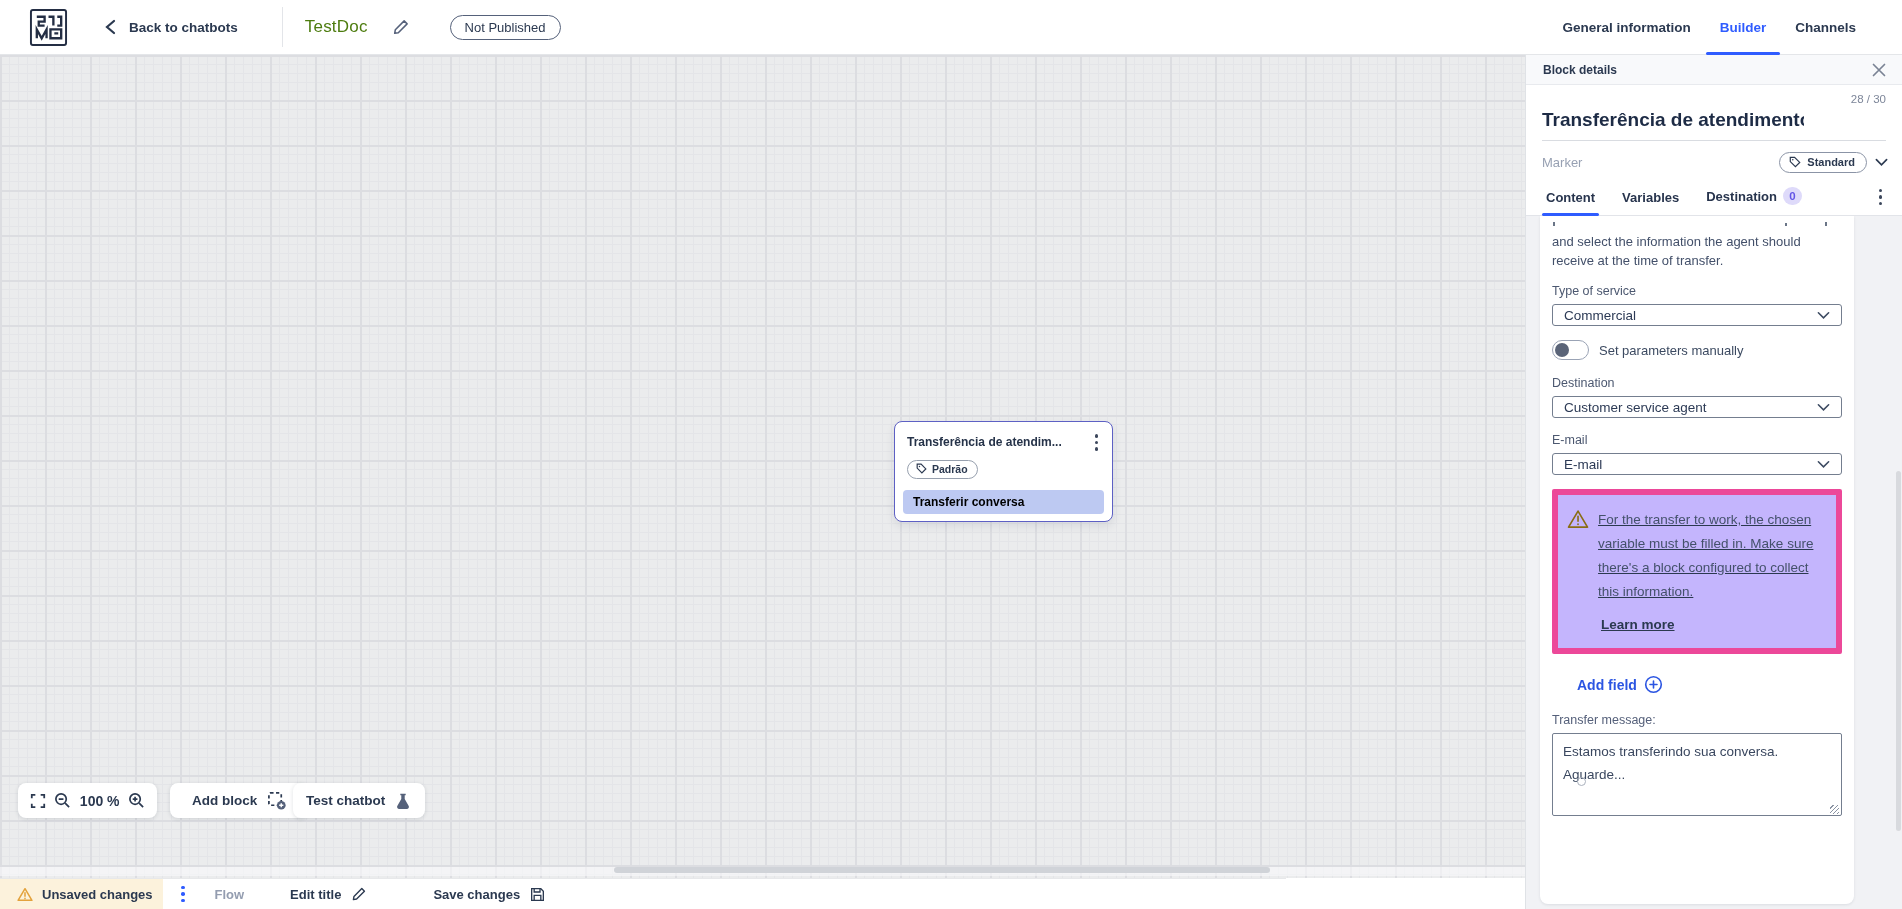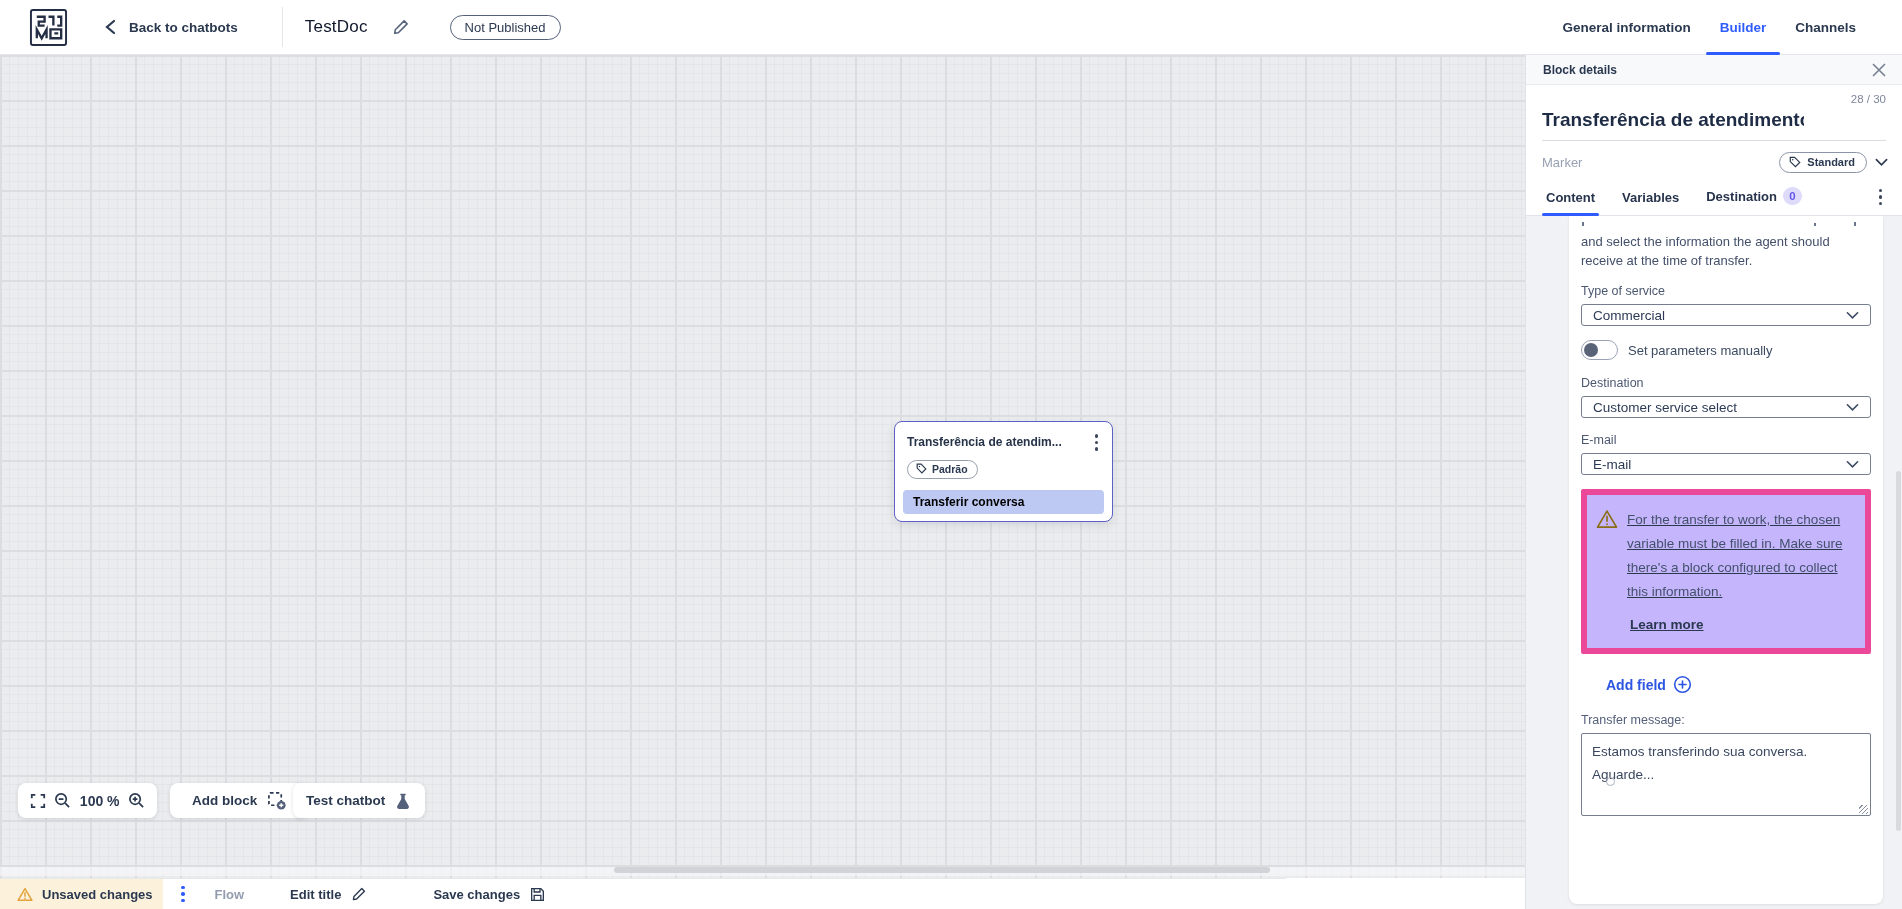--- a/index.html
+++ b/index.html
@@ -8,21 +8,21 @@
   .app { position:relative; width:1902px; height:909px; overflow:hidden; background:#fff; }
 
   
   .topbar { position:absolute; top:0; left:0; width:1902px; height:55px; background:#fff;
             border-bottom:1px solid #e4e6e9; display:flex; align-items:stretch; z-index:30; }
   .topbar-left { display:flex; align-items:center; padding-left:29px; }
   .logo { width:39px; height:39px; margin-right:36px; }
   .back { display:flex; align-items:center; gap:12px; cursor:pointer; }
   .back-label { font-size:13.5px; font-weight:700; color:#2b3950; }
   .tb-divider { width:1px; height:40px; background:#e3e5e9; margin:0 22px 0 44px; }
-  .doc-title { font-size:17px; color:#0f172a; letter-spacing:.2px;text-align:right; }
+  .doc-title { font-size:17px; color:#4d7c0f; letter-spacing:.2px;text-align:right; }
   .pencil-btn { margin-left:24px; display:flex; align-items:center; }
   .pill { display:inline-flex; align-items:center; border:1.5px solid #55617a; border-radius:999px;
           padding:4px 14px; font-size:13px; color:#2b3950; background:#fff; }
   .status-pill { margin-left:40px; }
   .topbar-tabs { margin-left:auto; margin-right:32px; display:flex; align-items:stretch; gap:1px; }
   .top-tab { position:relative; display:flex; align-items:center; padding:0 14px; font-size:13.5px;
              font-weight:700; color:#2b3950; cursor:pointer; }
   .top-tab.active { color:#2f5cff; }
   .top-tab.active::after { content:""; position:absolute; left:0; right:0; bottom:-1px; height:3px;
              background:#2f5cff; border-radius:2px; }
@@ -98,21 +98,21 @@
   .p-tab { position:relative; font-size:13px; font-weight:700; color:#27344d; padding-bottom:10px; margin-right:27px;
            display:flex; align-items:center; gap:6px; cursor:pointer; }
   .p-tab.active::after { content:""; position:absolute; left:-4px; right:-4px; bottom:-1px; height:3px;
            background:#2f5cff; border-radius:2px; }
   .count-badge { background:#dedafa; color:#6355e6; font-size:11.5px; font-weight:700; border-radius:999px;
            min-width:19px; height:18px; display:inline-flex; align-items:center; justify-content:center; padding:0 5px; }
   .p-tabs-kebab { margin-left:auto; margin-bottom:8px; }
 
   .panel-scroll { position:relative; flex:1; background:#f1f2f5; padding:0 0 0 14px; overflow:hidden; }
   .content-card { width:314px; height:688px; background:#fff; border-radius:0 0 8px 8px;
-                  box-shadow:0 1px 3px rgba(30,40,60,.10); padding:0 12px; overflow:hidden;margin-left:29px; }
+                  box-shadow:0 1px 3px rgba(30,40,60,.10); padding:0 12px; overflow:hidden; }
 
   .clipped-line { position:relative; height:13px; overflow:hidden; }
   .clipped-line i { position:absolute; bottom:3px; width:2px; height:3px; background:#6a7587; }
   .clipped-line i:nth-child(1){ left:1px; height:4px; }
   .clipped-line i:nth-child(2){ left:233px; }
   .clipped-line i:nth-child(3){ left:273px; height:4px; }
 
   .intro-text { font-size:13px; line-height:19px; color:#43506a; margin-top:3px; }
   .field-label { font-size:12.5px; color:#4c5870; }
   .lbl-type { margin-top:14px; }
@@ -348,21 +348,21 @@
 
         <div class="toggle-row">
           <span class="toggle">
               <span class="knob"></span>
             </span>
           <span class="toggle-label">Set parameters manually</span>
         </div>
 
         <div class="field-label lbl-dest">Destination</div>
         <div class="select">
-          <span class="select-value">Customer service select</span>
+          <span class="select-value">Customer service agent</span>
           <svg width="13" height="9" viewBox="0 0 14 9" fill="none" stroke="#3c4a61" stroke-width="1.7" stroke-linecap="round">
               <path d="M1.5 1.5 7 7l5.5-5.5"></path>
             </svg>
         </div>
 
 
         <div class="field-label lbl-email">E-mail</div>
         <div class="select">
           <span class="select-value">E-mail</span>
           <svg width="13" height="9" viewBox="0 0 14 9" fill="none" stroke="#3c4a61" stroke-width="1.7" stroke-linecap="round">

